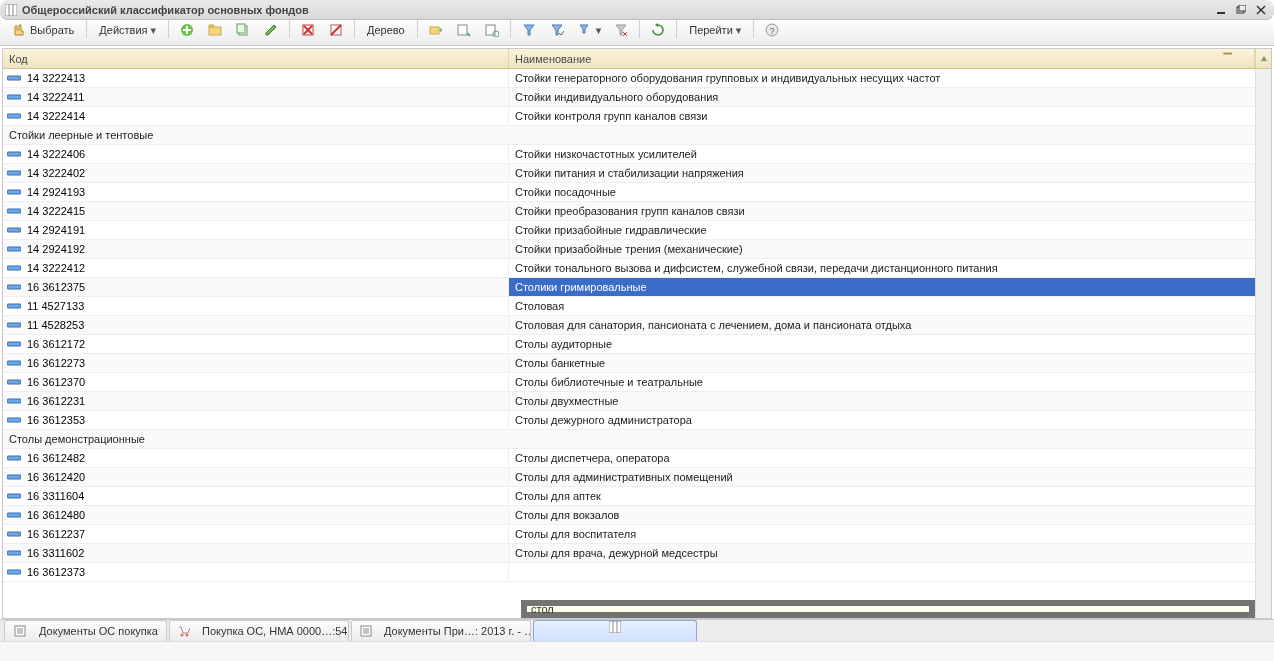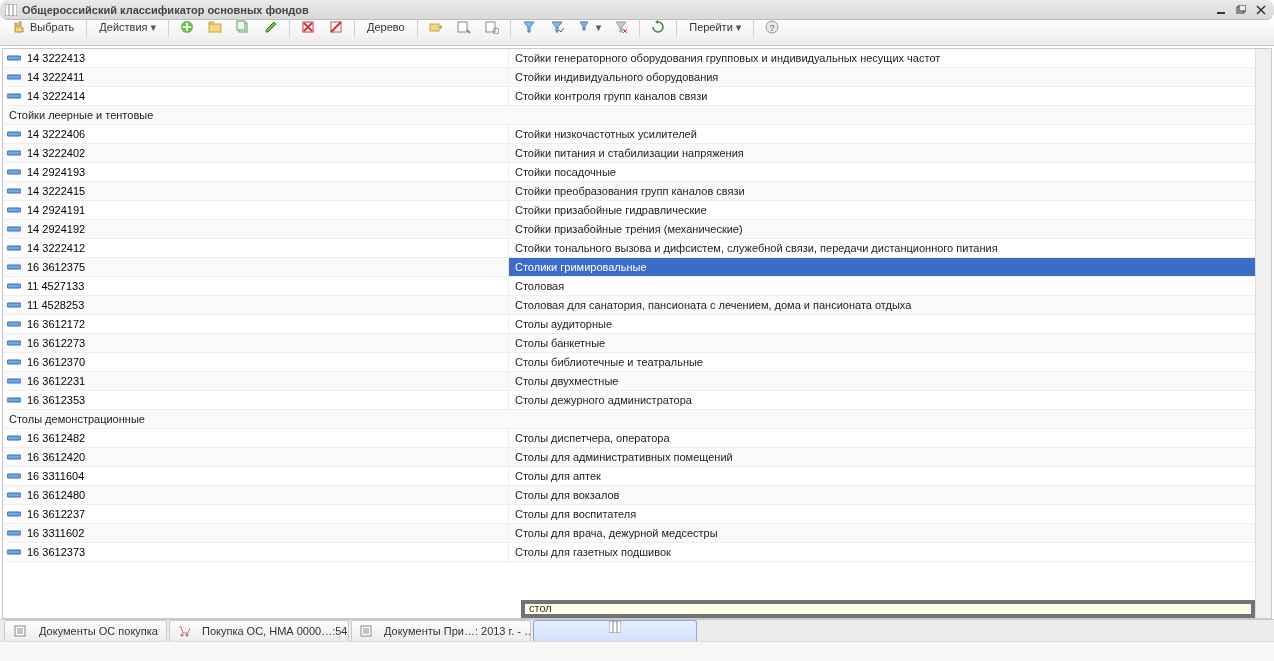--- a/index.html
+++ b/index.html
@@ -25,22 +25,22 @@
   .titlebar .title-text { font-weight: bold; color:#444; }
   .winbtns { margin-left: auto; display: flex; gap: 2px; }
   .winbtn { width: 18px; height: 14px; display:flex; align-items:center; justify-content:center; color:#333; cursor:pointer; }
   .winbtn svg { display:block; }
 
   
   .toolbar {
     height: 26px;
     background: linear-gradient(#fdfdfd, #ececec);
     border-bottom: 1px solid #c9c9c9;
-    display: flex; align-items: flex-end;
-    padding: 8px 4px;
+    display: flex; align-items: flex-start;
+    padding: 0 4px;
     gap: 2px;
   }
   .tbtn {
     height: 20px; padding: 0 4px;
     display: flex; align-items: center; gap: 3px;
     border: 1px solid transparent; border-radius: 2px;
     cursor: pointer; color:#333;
   }
   .tbtn.text { padding: 0 6px; }
   .tbtn .dd { color:#555; }
@@ -64,22 +64,22 @@
   .cell { height:100%; display:flex; align-items:center; }
   .cell.code { width:506px; padding-left:4px; gap:6px; border-right:1px solid #eee;align-items:center;}
   .cell.name { flex:1; padding:0 6px; color:#222; }
   .row-icon { width:14px; height:8px; }
   .row-icon svg { display:block; }
   .vscroll { width:16px; background:#f0f0f0; border-left:1px solid #ddd; position:absolute; right:0; top:0; bottom:0; }
 
   
   .searchbox {
     position:absolute; left:518px; bottom:0; right:16px; height:18px;
-    background:#ffffe8; border:4px solid #737373;
-    display:flex; align-items:flex-end; padding:0 4px; color:#333;
+    background:#ffffe8; border:6px solid #737373;
+    display:flex; align-items:center; padding:0 4px; color:#333;
   }
 
   
   .tabs {
     height:22px; background:#ececec; border-top:1px solid #c9c9c9;
     display:flex; align-items:stretch; padding:0 4px; gap:2px;
   }
   .tab {
     display:flex; align-items:center; gap:12px;
     padding:0 8px; border:1px solid #c9c9c9; border-bottom:none;
@@ -275,20 +275,32 @@
         <span class="ticon">
           <svg width="14" height="14">
             <circle cx="7" cy="7" r="6" fill="#e8e8e8" stroke="#999"></circle>
             <text x="7" y="11" text-anchor="middle" font-size="9" fill="#666">?</text>
           </svg>
         </span>
       </div>
   </div>
 
   <div class="content">
+    <div class="headers">
+      <div class="hcell code">Код</div>
+      <div class="hcell name">
+        <span>Наименование</span>
+        <span class="sort-ind">▔</span>
+      </div>
+      <div class="vscroll-head">
+        <svg width="8" height="8">
+            <path d="M4 1 L7 6 L1 6 Z" fill="#7a9a6a"></path>
+          </svg>
+      </div>
+    </div>
     <div class="grid-body">
       <div class="rows" id="rows-container">
           <div class="row">
             <div class="cell code">
               <span class="row-icon">
                 <svg width="14" height="8">
                   <rect x="0" y="2" width="14" height="4" rx="1" fill="#6aa8e8" stroke="#3a6cb0"></rect>
                 </svg>
               </span>
               <span>14 3222413</span>
@@ -607,23 +619,20 @@
             </div>
           </div>
           <div class="row">
             <div class="cell code">
               <span class="row-icon">
                 <svg width="14" height="8">
                   <rect x="0" y="2" width="14" height="4" rx="1" fill="#6aa8e8" stroke="#3a6cb0"></rect>
                 </svg>
               </span>
               <span>16 3612373</span>
-            </div>
-            <div class="cell name">
-              <span class="name-inner">Столы для газетных подшивок</span>
             </div>
           </div>
         </div>
       <div class="vscroll"></div>
       <div class="searchbox">
         <span>стол</span>
       </div>
     </div>
   </div>
 

